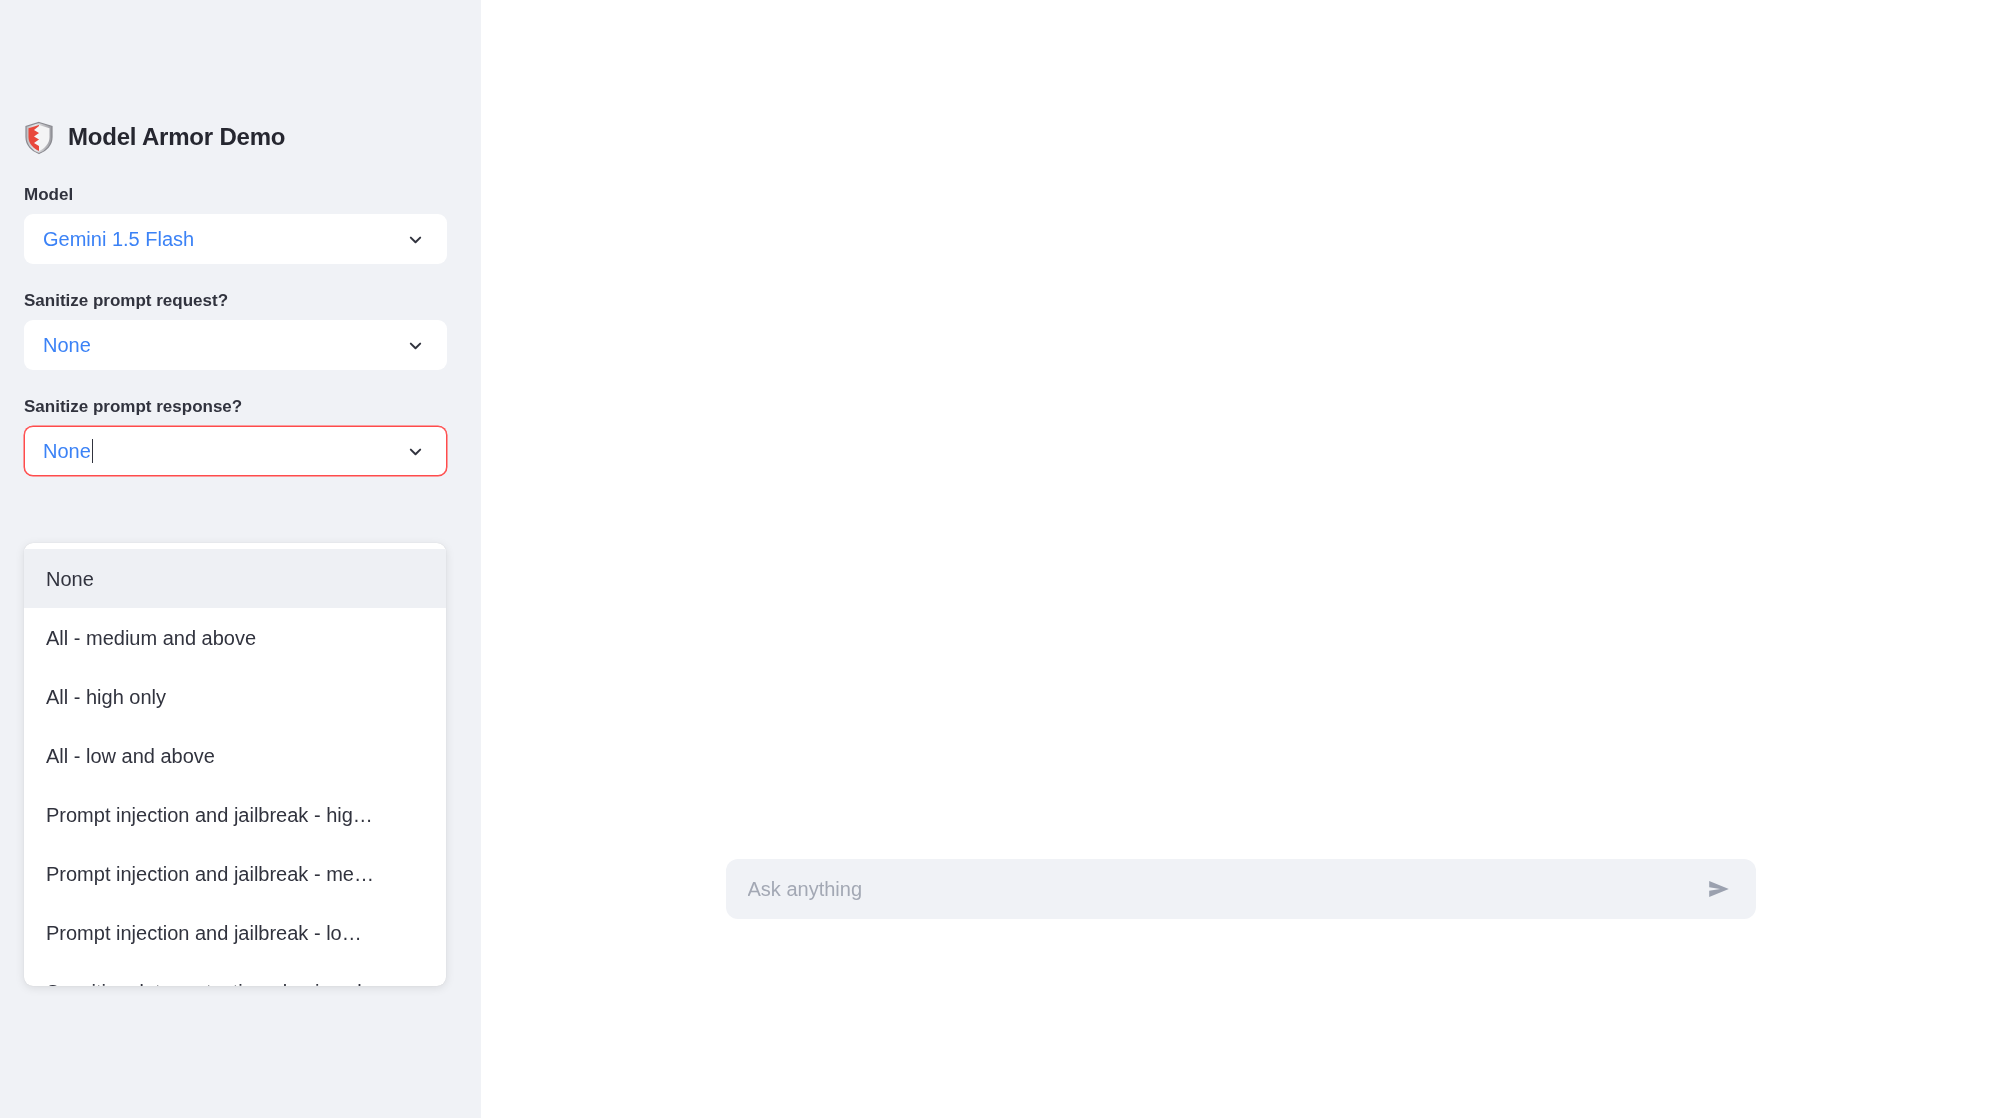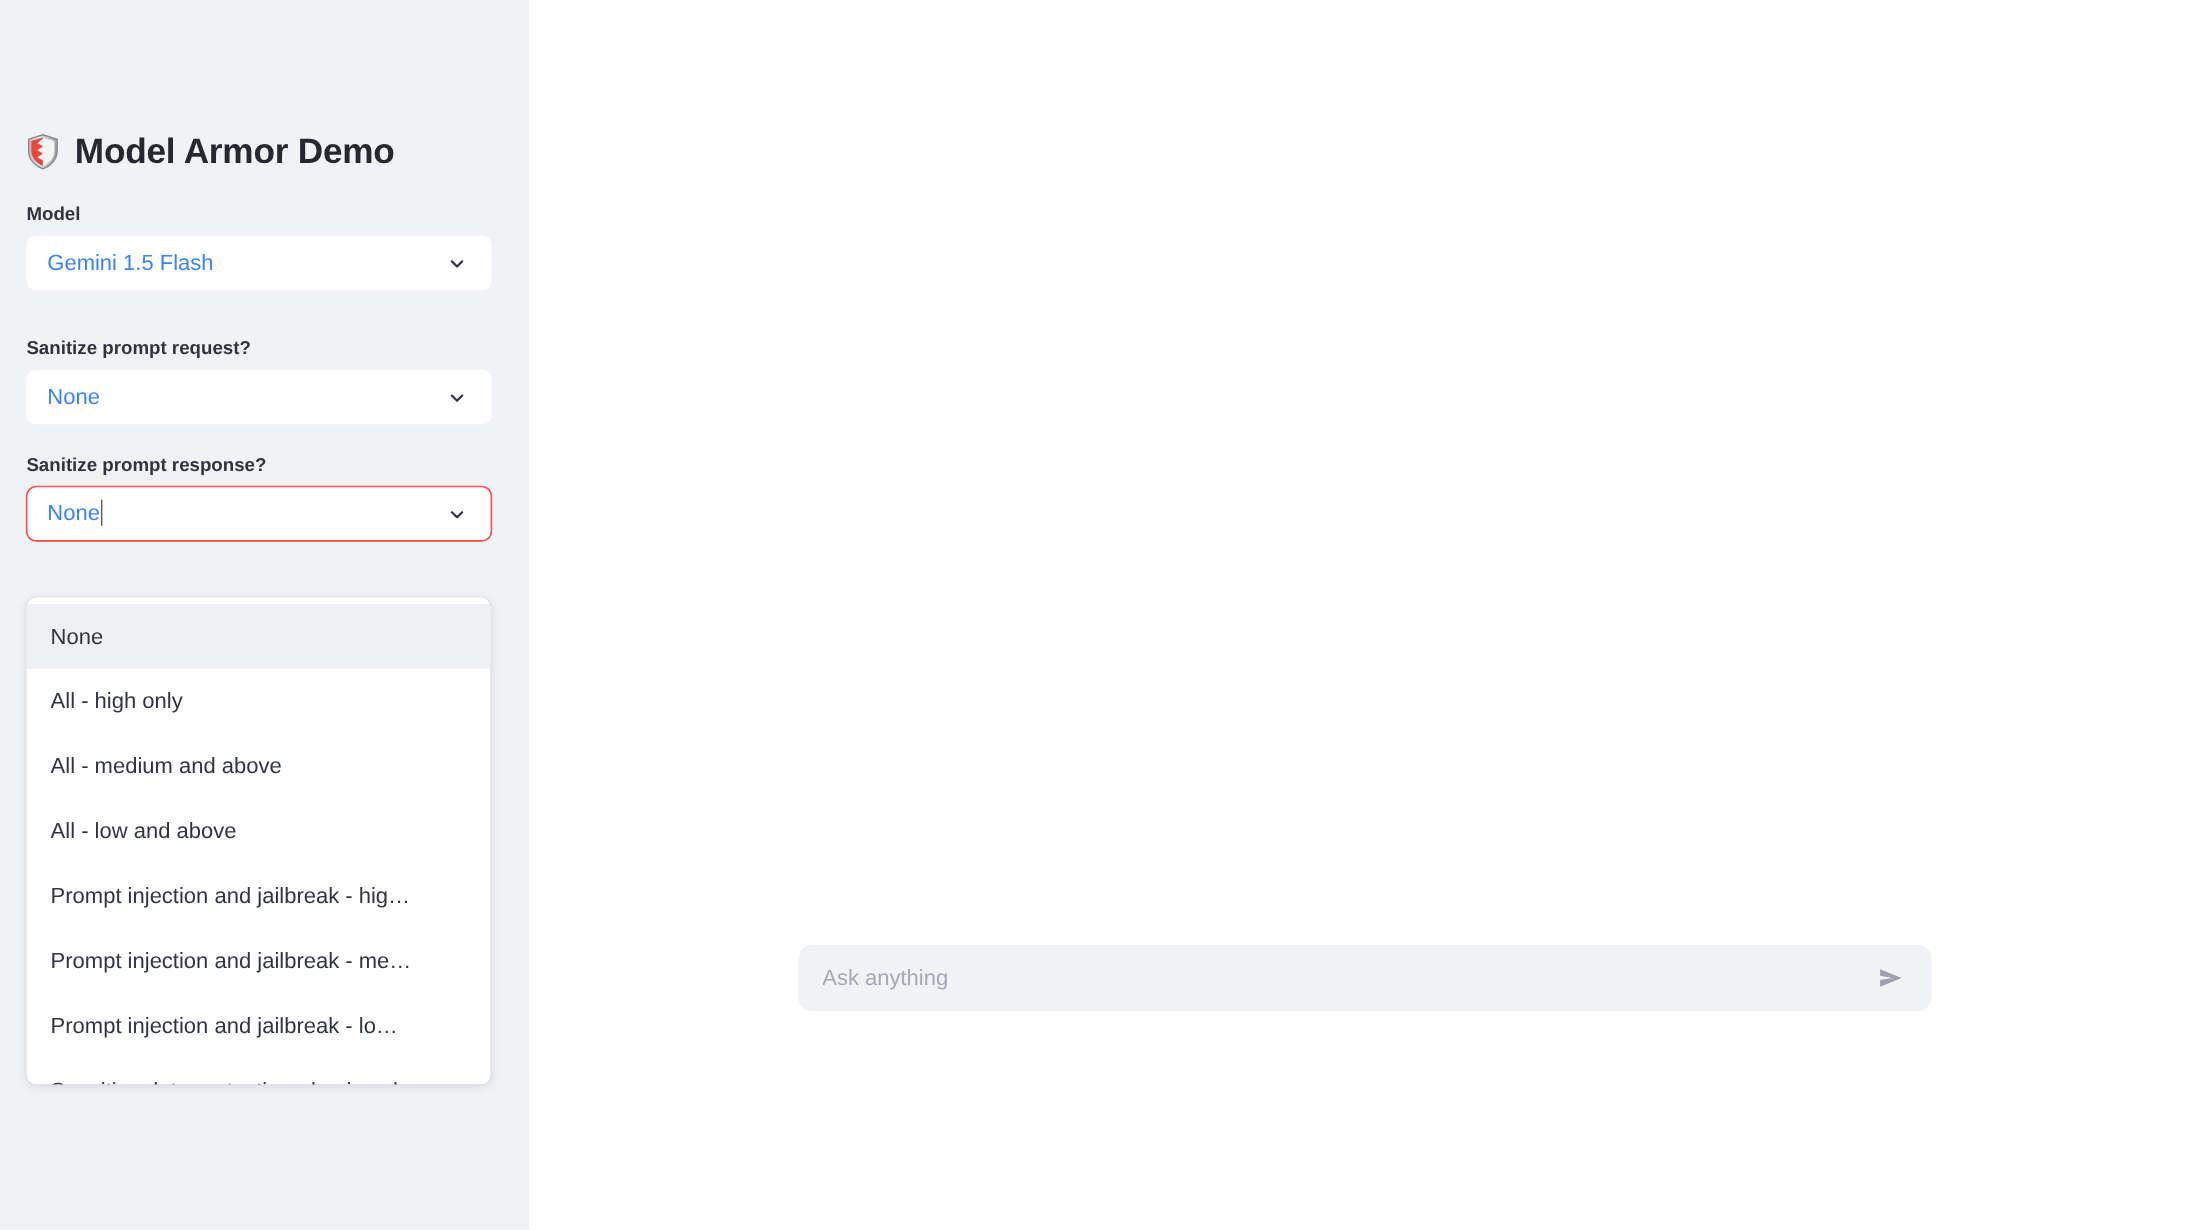--- a/index.html
+++ b/index.html
@@ -31,21 +31,21 @@
   .sidebar-inner {
     padding: 0 24px;
   }
 
   .app-title {
     display: flex;
     align-items: center;
     gap: 14px;
     margin: 0;
     padding-top: 118px;
-    font-size: 32px;
+    font-size: 24px;
     line-height: 38px;
     font-weight: 700;
     letter-spacing: -0.2px;
     color: #262730;
     white-space: nowrap;
   }
   .shield-icon {
     display: inline-block;
     width: 30px; height: 34px;
     flex: 0 0 30px;
@@ -55,21 +55,21 @@
 
   .field { margin-top: 0; }
   .field-label {
     font-size: 17px;
     line-height: 22px;
     color: #31333e;
     margin: 0 0 8px 0;
     font-weight: 700;
   }
   .field-model { margin-top: 28px; }
-  .field-req   { margin-top: 42px; }
+  .field-req   { margin-top: 26px; }
   .field-resp  { margin-top: 26px; }
 
   .select {
     position: relative;
     width: 423px;
     height: 50px;
     background: #ffffff;
     border: 1px solid transparent;
     border-radius: 9px;
     display: flex;
@@ -254,24 +254,24 @@
         </div>
       </div>
 
     </div>
 
     <div class="dropdown">
       <div class="option selected">
           <span>None</span>
         </div>
       <div class="option">
+          <span>All - medium and above</span>
+        </div>
+      <div class="option">
           <span>All - high only</span>
-        </div>
-      <div class="option">
-          <span>All - medium and above</span>
         </div>
       <div class="option">
           <span>All - low and above</span>
         </div>
       <div class="option">
           <span>Prompt injection and jailbreak - hig…</span>
         </div>
       <div class="option">
           <span>Prompt injection and jailbreak - me…</span>
         </div>

